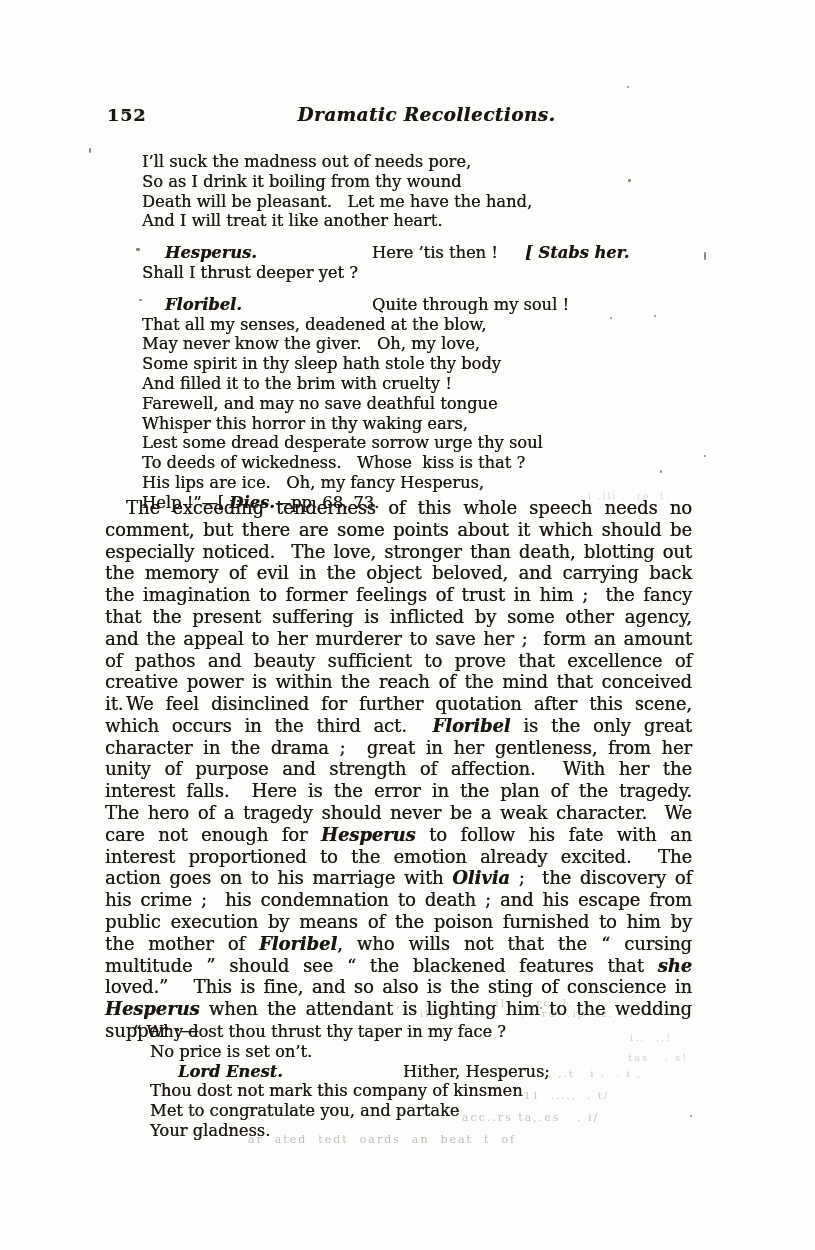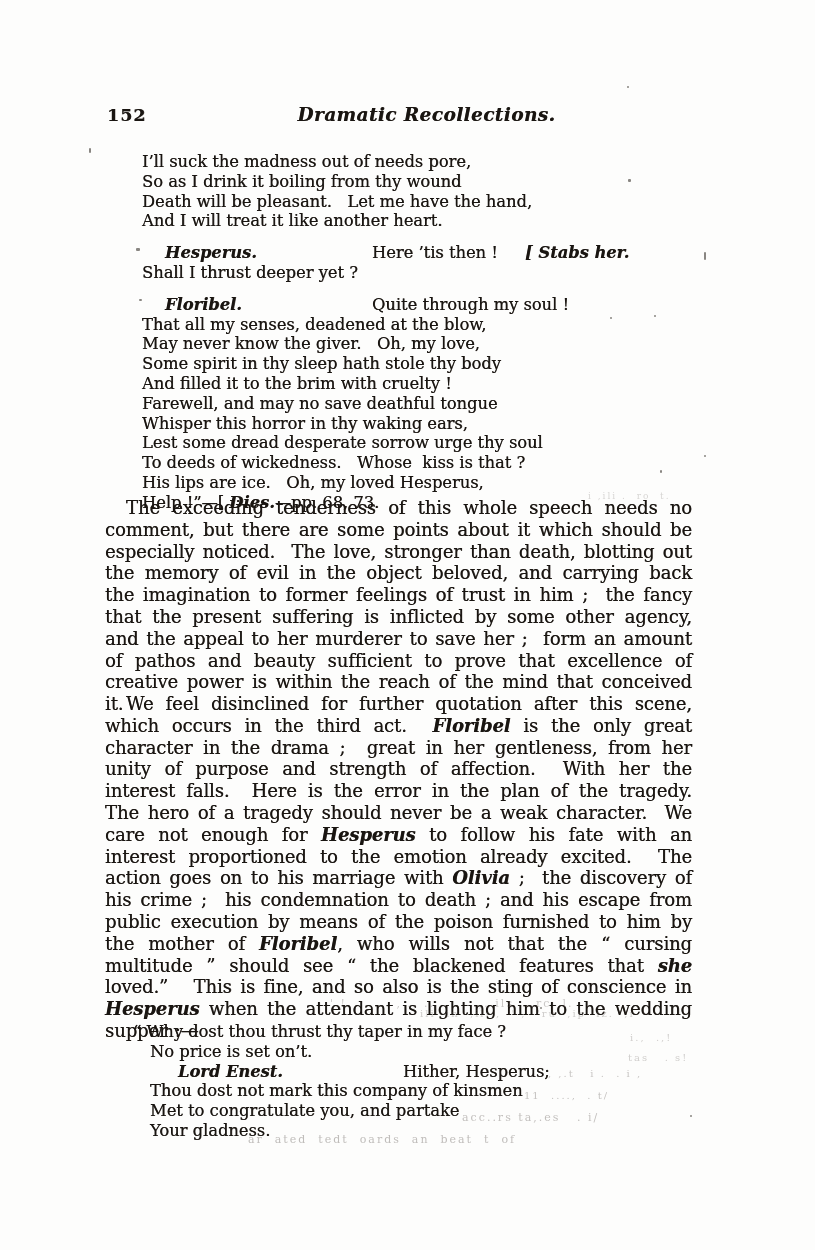--- a/index.html
+++ b/index.html
@@ -84,21 +84,21 @@
       <div class="vline"><span>Shall I thrust deeper yet ?</span></div>
       <div class="vline dialogue"><span class="bi">Floribel.</span><span class="speech">Quite through my soul !</span></div>
       <div class="vline"><span>That all my senses, deadened at the blow,</span></div>
       <div class="vline"><span>May never know the giver.   Oh, my love,</span></div>
       <div class="vline"><span>Some spirit in thy sleep hath stole thy body</span></div>
       <div class="vline"><span>And filled it to the brim with cruelty !</span></div>
       <div class="vline"><span>Farewell, and may no save deathful tongue</span></div>
       <div class="vline"><span>Whisper this horror in thy waking ears,</span></div>
       <div class="vline"><span>Lest some dread desperate sorrow urge thy soul</span></div>
       <div class="vline"><span>To deeds of wickedness.   Whose  kiss is that ?</span></div>
-      <div class="vline"><span>His lips are ice.   Oh, my loved Hesperus,</span></div>
+      <div class="vline"><span>His lips are ice.   Oh, my fancy Hesperus,</span></div>
       <div class="vline"><span>Help !”—[ </span><span class="bi">Dies.</span><span>—pp. 68, 73.</span></div>
     </div>
 
   <p class="para ink" id="para-1"><span>The exceeding tenderness of this whole speech needs no comment, but there are some points about it which should be especially noticed.  The love, stronger than death, blotting out the memory of evil in the object beloved, and carrying back the imagination to former feelings of trust in him ;  the fancy that the present suffering is inflicted by some other agency, and the appeal to her murderer to save her ;  form an amount of pathos and beauty sufficient to prove that excellence of creative power is within the reach of the mind that conceived it.</span></p>
 
   <p class="para ink" id="para-2"><span>We feel disinclined for further quotation after this scene, which occurs in the third act.  </span><span class="it">Floribel</span><span> is the only great character in the drama ;  great in her gentleness, from her unity of purpose and strength of affection.  With her the interest falls.  Here is the error in the plan of the tragedy.  The hero of a tragedy should never be a weak character.  We care not enough for </span><span class="it">Hesperus</span><span> to follow his fate with an interest proportioned to the emotion already excited.  The action goes on to his marriage with </span><span class="it">Olivia</span><span> ;  the discovery of his crime ;  his condemnation to death ; and his escape from public execution by means of the poison furnished to him by the mother of </span><span class="it">Floribel</span><span>, who wills not that the “ cursing multitude ” should see “ the blackened features that </span><span class="it">she</span><span> loved.”   This is fine, and so also is the sting of conscience in </span><span class="it">Hesperus</span><span> when the attendant is lighting him to the wedding supper :—</span></p>
 
   <div class="verse q2 ink" id="quote2">
       <div class="vline"><span>“ Why dost thou thrust thy taper in my face ?</span></div>
       <div class="vline ind1"><span>No price is set on’t.</span></div>

